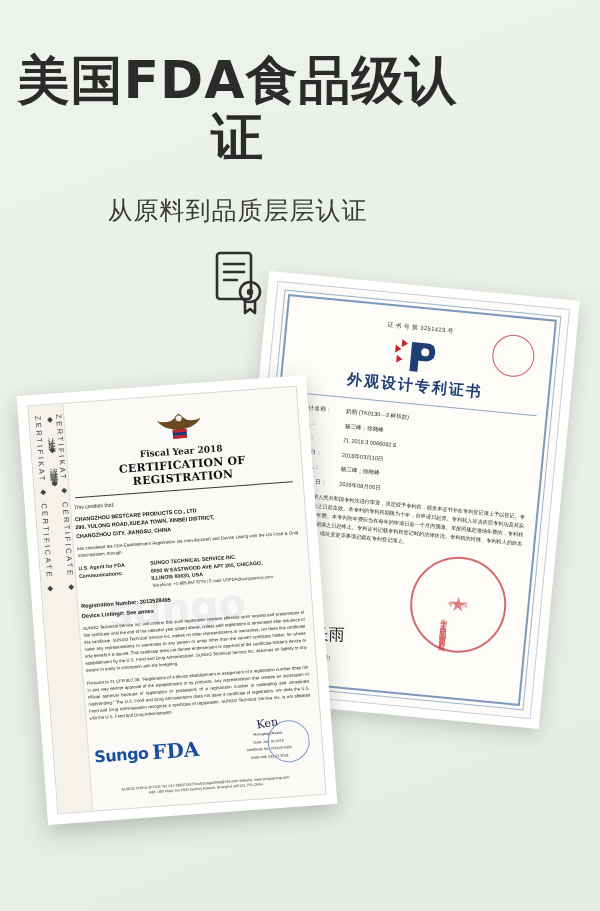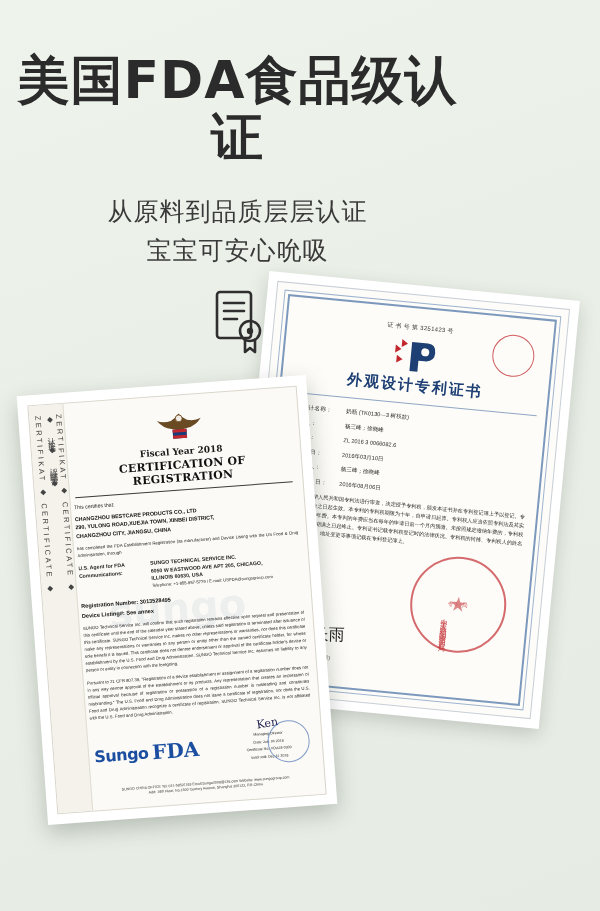--- a/index.html
+++ b/index.html
@@ -38,21 +38,21 @@
     font-family: "DejaVu Sans", "Liberation Sans", sans-serif;
   }
   .subtitle-wrap {
     margin-top: 26px;
   }
   .subtitle {
     font-size: 25px;
     color: #3a3a3a;
     line-height: 1.55;
     letter-spacing: 1px;
-    font-family: Liberation Sans, sans-serif;
+    font-family: Liberation Serif, serif;
   }
   .cert-icon {
     margin-top: 18px;
     display: flex;
     justify-content: center;
   }
 
   
   .certs {
     position: absolute;
@@ -406,21 +406,20 @@
 </style>
 </head>
 <body>
 
 <div class="page">
 
   <div class="header">
     <div class="title">美国FDA食品级认证</div>
     <div class="subtitle-wrap">
       <div class="subtitle">从原料到品质层层认证</div>
-      <div class="subtitle">宝宝可安心吮吸</div>
     </div>
     <div class="cert-icon">
       <svg width="62" height="70" viewBox="0 0 62 70" aria-hidden="true">
         <rect x="10" y="4" width="34" height="46" rx="3" fill="none" stroke="#2f2f2f" stroke-width="2.6"></rect>
         <line x1="17" y1="15" x2="37" y2="15" stroke="#2f2f2f" stroke-width="2.6" stroke-linecap="round"></line>
         <line x1="17" y1="23" x2="37" y2="23" stroke="#2f2f2f" stroke-width="2.6" stroke-linecap="round"></line>
         <line x1="17" y1="31" x2="30" y2="31" stroke="#2f2f2f" stroke-width="2.6" stroke-linecap="round"></line>
         <circle cx="43" cy="43" r="10" fill="none" stroke="#2f2f2f" stroke-width="2.6"></circle>
         <path d="M38 51 L38 64 L43 60 L48 64 L48 51" fill="none" stroke="#2f2f2f" stroke-width="2.6" stroke-linejoin="round"></path>
         <circle cx="43" cy="43" r="3.2" fill="#2f2f2f"></circle>

